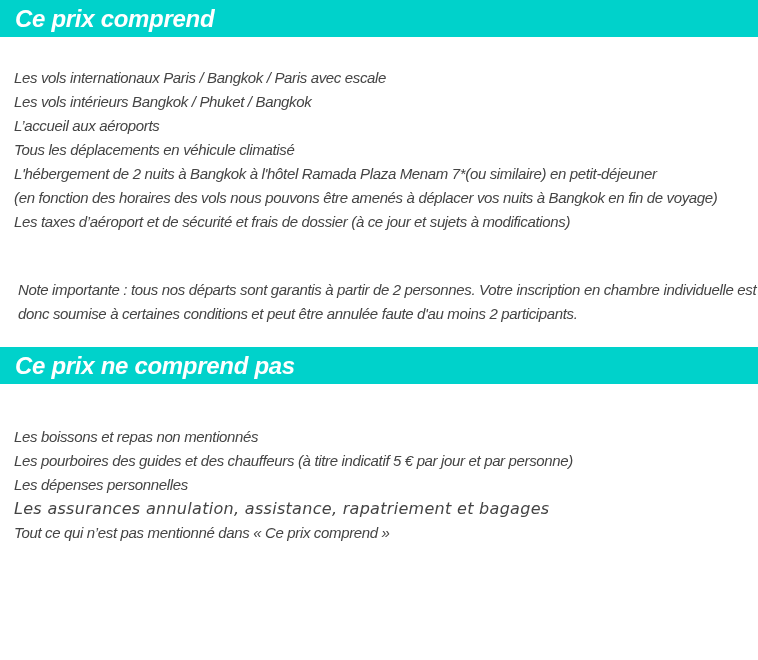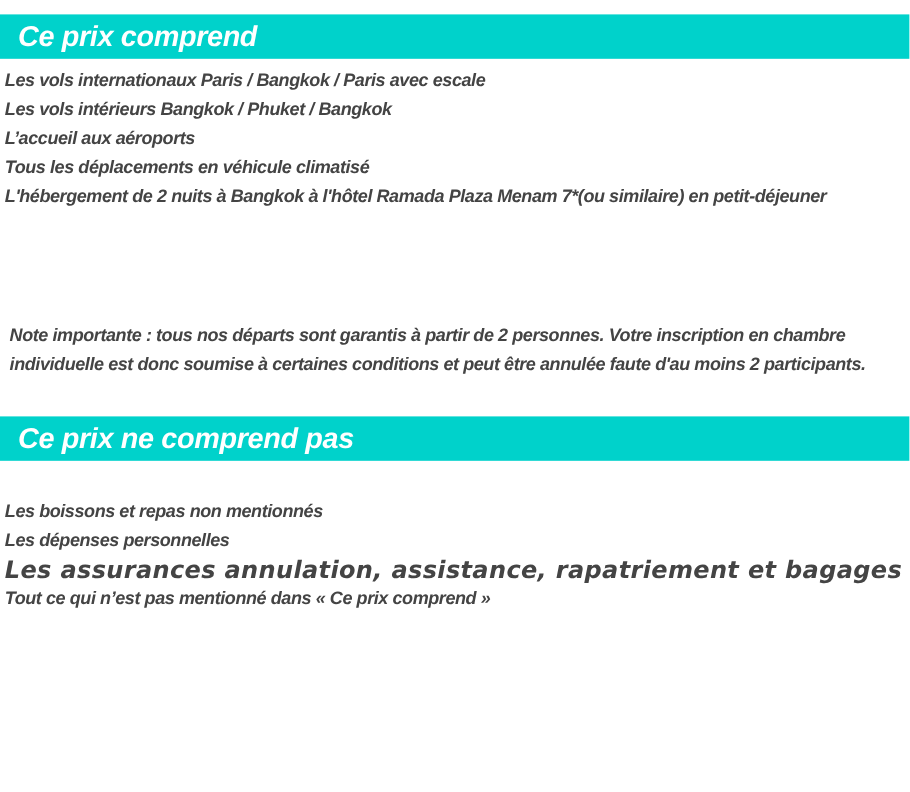--- a/index.html
+++ b/index.html
@@ -27,66 +27,68 @@
       font-weight: bold;
       font-size: 24px;
       line-height: 37px;
       padding-left: 15px;
       box-sizing: border-box;
       letter-spacing: -0.3px;
     }
     .list {
       position: absolute;
       left: 0;
-      margin: 4px;
+      margin: 14px;
       padding: 0;
       list-style: none;
-      font-weight: bold;
     }
     .list li {
       font-style: italic;
       font-size: 15px;
       line-height: 24px;
       height: 24px;
       white-space: nowrap;
       letter-spacing: -0.35px;
     }
     .list li.alt {
       font-family: "DejaVu Sans", sans-serif;
-      font-size: 20px;
+      font-size: 16px;
       letter-spacing: 0.3px;
     }
     .note {
       position: absolute;
       left: 0;
       top: 260px;
       width: 740px;
       font-style: italic;
-      font-weight: bold;
+      font-weight: normal;
       font-size: 15px;
       line-height: 24px;
       letter-spacing: -0.35px;
-      margin: 8px;
+      margin: 18px;
     }
   </style>
 </head>
 <body>
 
-<div class="section-header" style="top:0;margin-top:12px;">Ce prix comprend</div>
+<div class="section-header" style="top:0;">Ce prix comprend</div>
 
 <ul class="list" style="top:52px;">
   <li>Les vols internationaux Paris / Bangkok / Paris avec escale</li>
   <li>Les vols intérieurs Bangkok / Phuket / Bangkok</li>
   <li>L’accueil aux aéroports</li>
   <li>Tous les déplacements en véhicule climatisé</li>
   <li>L'hébergement de 2 nuits à Bangkok à l'hôtel Ramada Plaza Menam 7*(ou similaire) en petit-déjeuner</li>
+  <li>(en fonction des horaires des vols nous pouvons être amenés à déplacer vos nuits à Bangkok en fin de voyage)</li>
+  <li>Les taxes d’aéroport et de sécurité et frais de dossier (à ce jour et sujets à modifications)</li>
 </ul>
 
 <p class="note">Note importante : tous nos départs sont garantis à partir de 2 personnes. Votre inscription en chambre individuelle est donc soumise à certaines conditions et peut être annulée faute d'au moins 2 participants.</p>
 
 <div class="section-header" style="top:347px;">Ce prix ne comprend pas</div>
 
 <ul class="list" style="top:411px;">
   <li>Les boissons et repas non mentionnés</li>
+  <li>Les pourboires des guides et des chauffeurs (à titre indicatif 5 € par jour et par personne)</li>
   <li>Les dépenses personnelles</li>
   <li class="alt">Les assurances annulation, assistance, rapatriement et bagages</li>
   <li>Tout ce qui n’est pas mentionné dans « Ce prix comprend »</li>
 </ul>
 
 </body></html>

